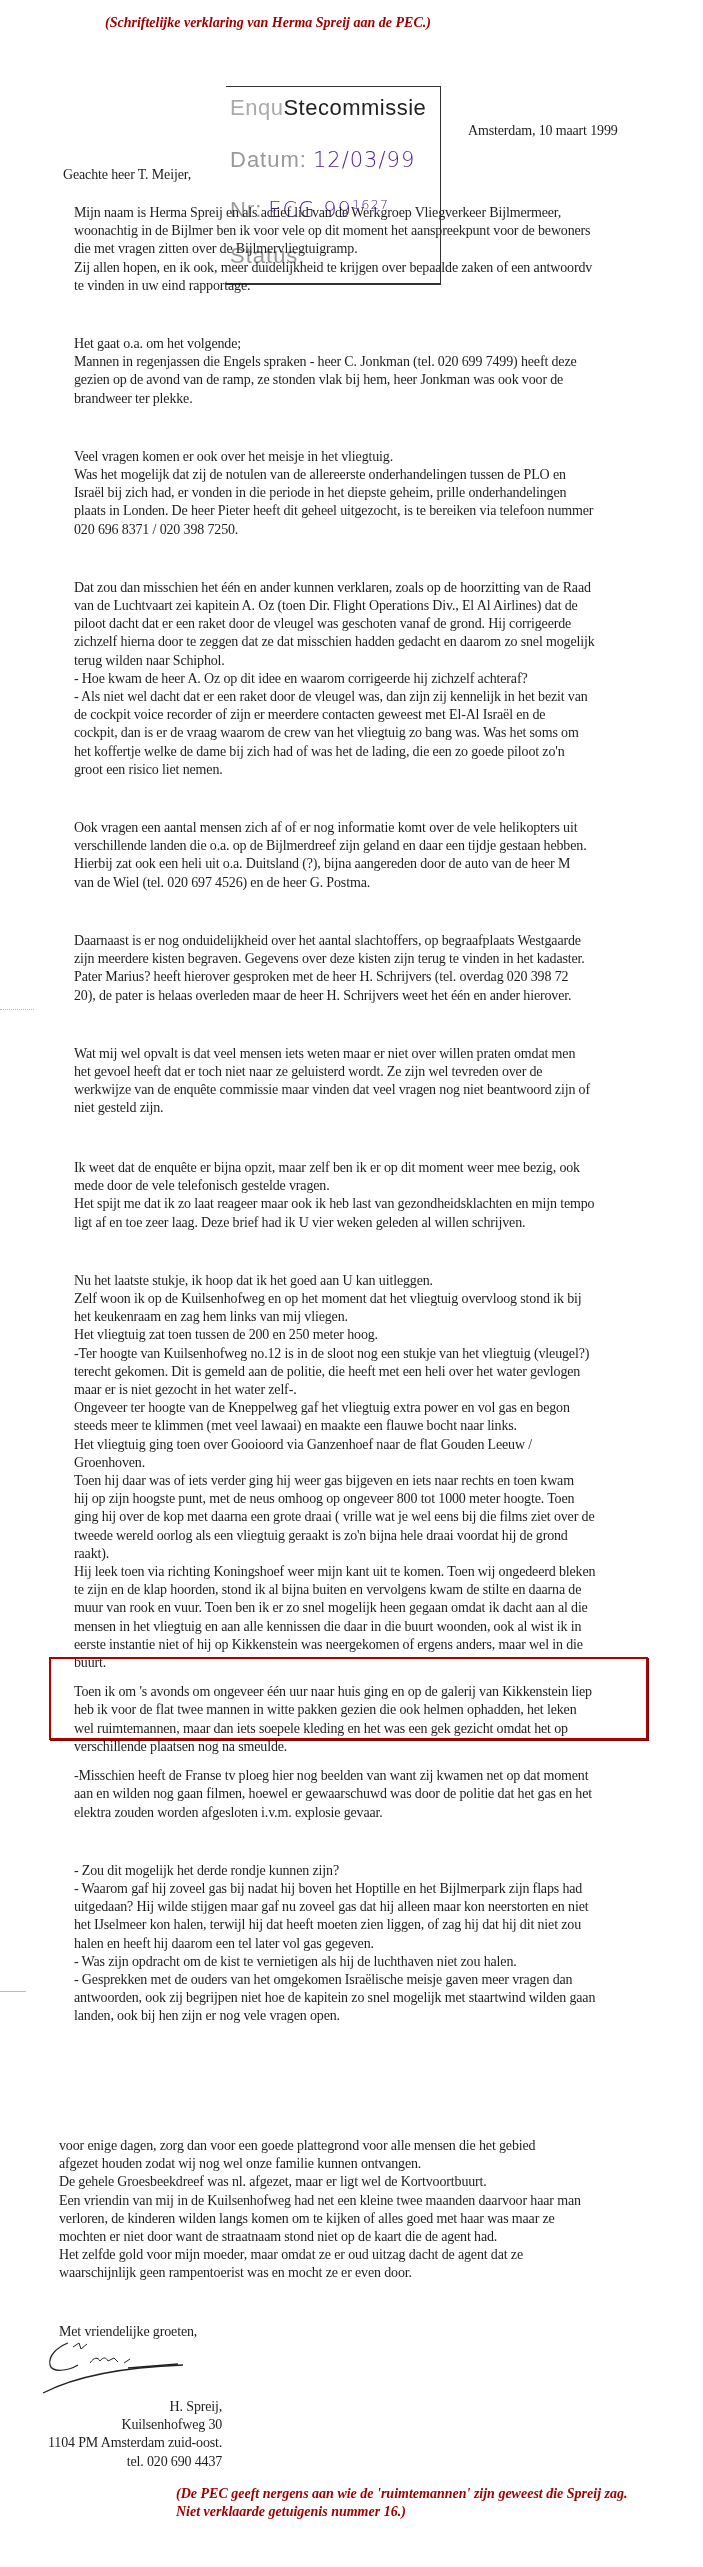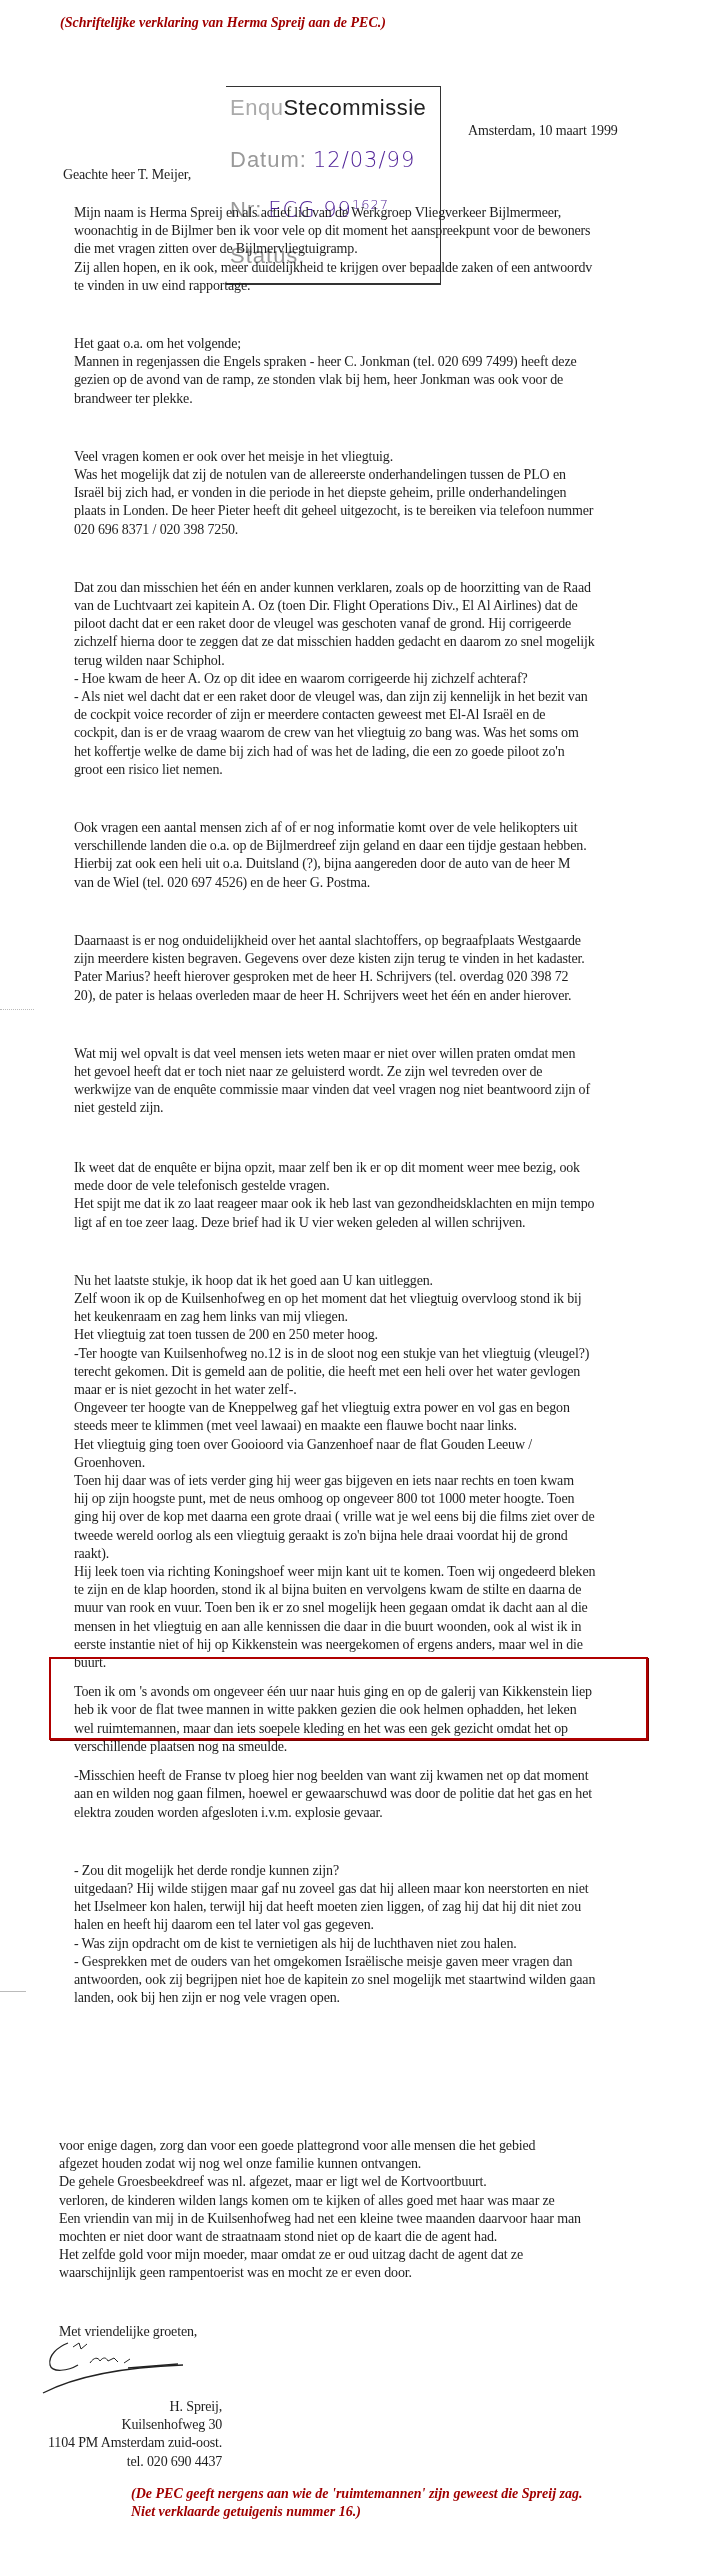--- a/index.html
+++ b/index.html
@@ -4,21 +4,21 @@
   <style>
     html, body { margin: 0; padding: 0; background: #ffffff; }
     body {
       width: 703px; height: 2567px; position: relative; overflow: hidden;
       font-family: "Liberation Serif", "DejaVu Serif", serif;
       color: #1a1a1a;
     }
     .abs { position: absolute; }
     .red-note {
       color: #a00000; font-style: italic; font-weight: bold;
-      font-family: "Liberation Serif", serif; font-size: 14px; line-height: 18px;
+      font-family: "Liberation Serif", serif; font-size: 14px; line-height: 18px; margin-left: 45px;
     }
     .body-text {
       font-size: 14px; line-height: 18.2px; color: #1e1e1e;
       font-family: "Liberation Serif", serif;
       letter-spacing: -0.15px;
     }
     .para { margin: 11px; }
     .line { display: block; white-space: nowrap; }
     .gap { height: 18px; }
 
@@ -162,41 +162,42 @@
       <span class="line">verschillende plaatsen nog na smeulde.</span>
     </div>
   <div class="para">
       <span class="line">-Misschien heeft de Franse tv ploeg hier nog beelden van want zij kwamen net op dat moment</span>
       <span class="line">aan en wilden nog gaan filmen, hoewel er gewaarschuwd was door de politie dat het gas en het</span>
       <span class="line">elektra zouden worden afgesloten i.v.m. explosie gevaar.</span>
     </div>
   <div class="gap"></div>
   <div class="para">
       <span class="line">- Zou dit mogelijk het derde rondje kunnen zijn?</span>
+      <span class="line">- Waarom gaf hij zoveel gas bij nadat hij boven het Hoptille en het Bijlmerpark zijn flaps had</span>
       <span class="line">uitgedaan? Hij wilde stijgen maar gaf nu zoveel gas dat hij alleen maar kon neerstorten en niet</span>
       <span class="line">het IJselmeer kon halen, terwijl hij dat heeft moeten zien liggen, of zag hij dat hij dit niet zou</span>
       <span class="line">halen en heeft hij daarom een tel later vol gas gegeven.</span>
       <span class="line">- Was zijn opdracht om de kist te vernietigen als hij de luchthaven niet zou halen.</span>
       <span class="line">- Gesprekken met de ouders van het omgekomen Israëlische meisje gaven meer vragen dan</span>
       <span class="line">antwoorden, ook zij begrijpen niet hoe de kapitein zo snel mogelijk met staartwind wilden gaan</span>
       <span class="line">landen, ook bij hen zijn er nog vele vragen open.</span>
     </div>
 </div>
 
 <div class="abs highlight"></div>
 
 <div class="abs" style="left:0; top:1991px; width:26px; border-top:1px solid #bbb;"></div>
 
 <div class="abs body-text" style="left:48px; top:2126px; width:610px;">
   <div class="para">
       <span class="line">voor enige dagen, zorg dan voor een goede plattegrond voor alle mensen die het gebied</span>
       <span class="line">afgezet houden zodat wij nog wel onze familie kunnen ontvangen.</span>
       <span class="line">De gehele Groesbeekdreef was nl. afgezet, maar er ligt wel de Kortvoortbuurt.</span>
+      <span class="line">Een vriendin van mij in de Kuilsenhofweg had net een kleine twee maanden daarvoor haar man</span>
       <span class="line">verloren, de kinderen wilden langs komen om te kijken of alles goed met haar was maar ze</span>
-      <span class="line">Een vriendin van mij in de Kuilsenhofweg had net een kleine twee maanden daarvoor haar man</span>
       <span class="line">mochten er niet door want de straatnaam stond niet op de kaart die de agent had.</span>
       <span class="line">Het zelfde gold voor mijn moeder, maar omdat ze er oud uitzag dacht de agent dat ze</span>
       <span class="line">waarschijnlijk geen rampentoerist was en mocht ze er even door.</span>
     </div>
   <div class="gap"></div>
   <div class="para">
       <span class="line">Met vriendelijke groeten,</span>
     </div>
 </div>
 

